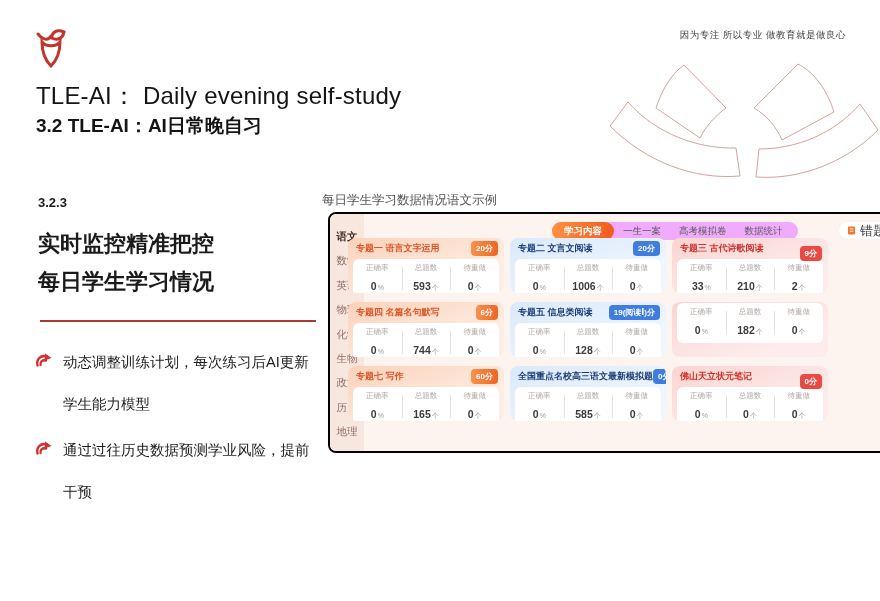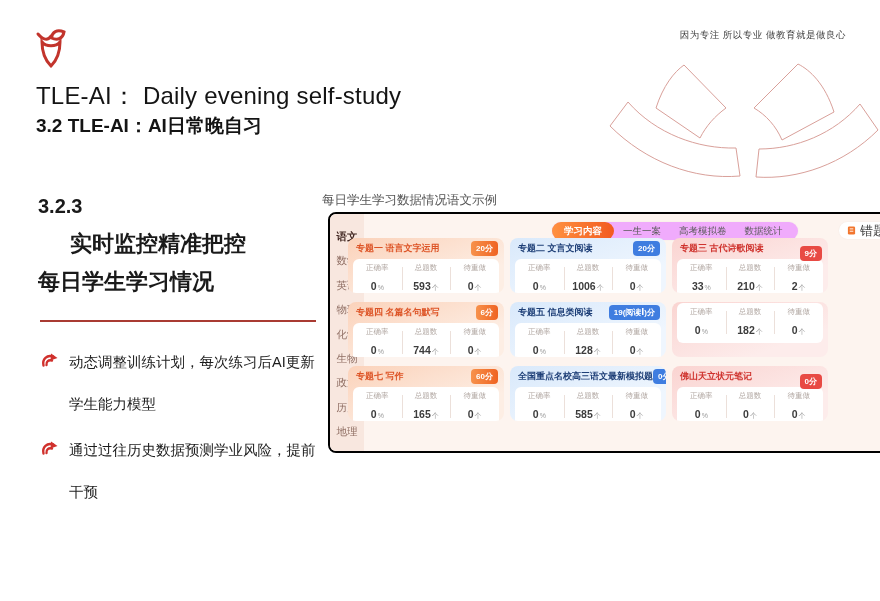--- a/index.html
+++ b/index.html
@@ -11,25 +11,25 @@
   .abs{position:absolute;}
 
   
   .logo{left:31px;top:25px;width:40px;height:44px;}
   .tagline{right:34px;top:29px;font-size:9.5px;color:#3d3d3d;letter-spacing:.5px;}
   .deco{right:0;top:50px;width:272px;height:132px;}
   .title-en{left:36px;top:80px;font-size:24px;color:#141414;letter-spacing:.2px;}
   .title-cn{left:36px;top:113px;font-size:19px;font-weight:bold;color:#141414;}
 
   
-  .sec-num{left:38px;top:195px;font-size:20px;font-weight:bold;}
-  .sec-h1{left:38px;top:229px;font-size:22px;font-weight:bold;margin-left:32px;}
+  .sec-num{left:38px;top:195px;font-size:13px;font-weight:bold;}
+  .sec-h1{left:38px;top:229px;font-size:22px;font-weight:bold;}
   .sec-h2{left:38px;top:267px;font-size:22px;font-weight:bold;}
   .divider{left:40px;top:320px;width:276px;height:2px;background:#a93b32;}
-  .bullet{left:40px;width:286px;display:flex;gap:10px;align-items:flex-start;}
+  .bullet{left:34px;width:286px;display:flex;gap:10px;align-items:flex-start;}
   .bullet-1{top:341px;}
   .bullet-2{top:429px;justify-content:center;}
   .bullet .bicon{width:19px;height:19px;flex:none;margin-top:11px;}
   .bullet .btxt{font-size:14.5px;line-height:42px;color:#1c1c1c;}
 
   
   .caption{left:322px;top:192px;font-size:12.5px;color:#555;}
   .panel{
     left:328px;top:212px;width:588px;height:241px;box-sizing:border-box;
     border:2px solid #000000;border-radius:8px;background:#fdf4ef;text-decoration:underline;

